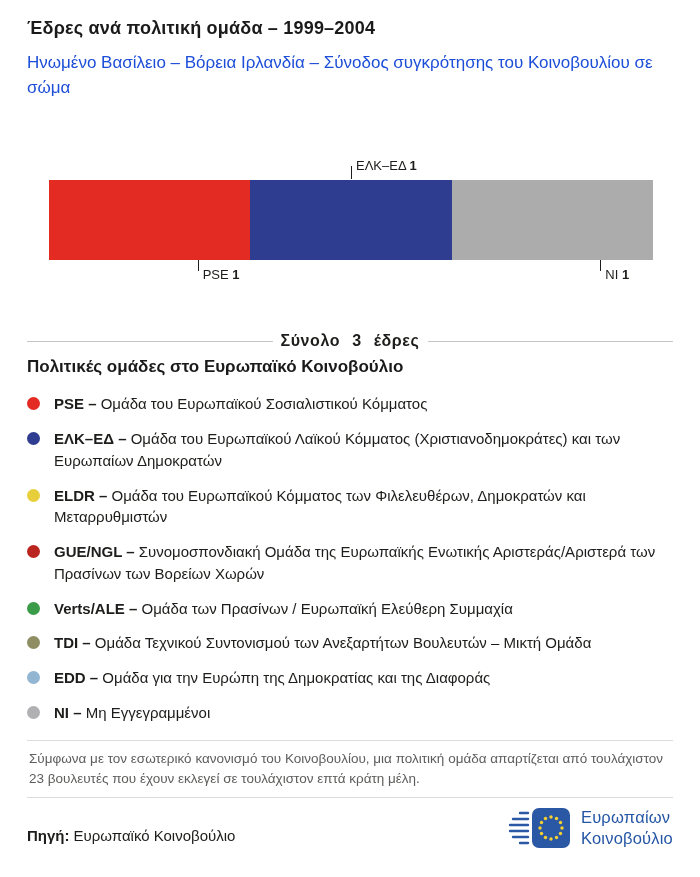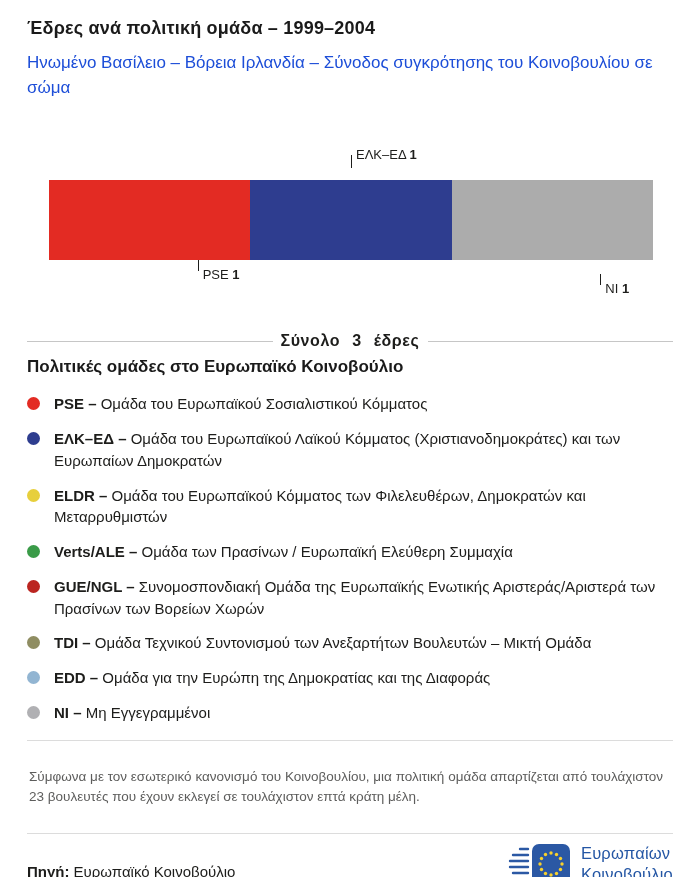--- a/index.html
+++ b/index.html
@@ -11,39 +11,39 @@
   .subtitle { font-size:17px; color:#1d4ed8; margin-top:12px; line-height:1.45; max-width:645px; }
 
   .chart { margin:56px 20px 0 22px; }
   .labels-above { position:relative; height:24px; }
   .labels-below { position:relative; height:28px; }
   .stacked-bar { display:flex; height:80px; width:100%; }
   .segment { height:100%; }
   .bar-label { position:absolute; display:flex; font-size:13px; color:#1d1d1b; white-space:nowrap; }
   .bar-label b { font-weight:bold; }
   .bar-label .tick { width:1px; background:#1d1d1b; flex:0 0 1px; }
-  .bar-label.above { bottom:12px; align-items:flex-end; }
+  .bar-label.above { bottom:1px; align-items:flex-end; }
   .bar-label.above .tick { height:13px; }
   .bar-label.above .lab-text { transform:translateY(-6px); margin-left:4px; }
   .bar-label.below { top:0; align-items:flex-start;padding-left:48px; }
   .bar-label.below .tick { height:11px; }
   .bar-label.below .lab-text { transform:translateY(7px); margin-left:4px; }
 
   .total-row { display:flex; align-items:center; gap:8px; margin-top:44px; }
   .hline { flex:1; height:1px; background:#c6c6c6; }
   .total-text { font-size:16px; font-weight:bold; letter-spacing:.6px; word-spacing:7px; color:#1d1d1b; }
 
   .legend-heading { font-size:17px; font-weight:bold; margin-top:7px; margin-bottom:16px; color:#1a1a1a; }
   .legend-item { display:flex; margin-bottom:13px; font-size:15px; line-height:1.45; color:#1d1d1b; }
   .legend-item:last-child { margin-bottom:16px; }
   .dot { width:13px; height:13px; border-radius:50%; flex:0 0 13px; margin:4px 14px 0 0; }
   .legend-text strong { font-weight:bold; }
 
   .footnote { margin-top:10px; border-top:1px solid #dcdcdc; border-bottom:1px solid #dcdcdc;
-              padding:26px 2px; font-size:13.5px; line-height:1.5; color:#5d5d5c; }
+              padding:8px 2px; font-size:13.5px; line-height:1.5; color:#5d5d5c; }
 
   .footer { margin-top:8px; display:flex; justify-content:space-between; align-items:flex-end; }
   .source { font-size:15px; margin-bottom:6px; }
   .source strong { font-weight:bold; }
   .source span { margin-left:4px; }
   .logo { display:flex; align-items:center; gap:10px; }
   .logo-text span { display:block; font-size:16.5px; line-height:1.3; color:#2456a4; letter-spacing:.2px; }
 </style>
 </head>
 <body>
@@ -63,21 +63,21 @@
     <div class="stacked-bar">
         <div class="segment" style="flex: 1 0 0px; background: rgb(227, 43, 35);"></div>
         <div class="segment" style="flex: 1 0 0px; background: rgb(46, 61, 143);"></div>
         <div class="segment" style="flex: 1 0 0px; background: rgb(172, 172, 172);"></div>
       </div>
     <div class="labels-below">
         <div class="bar-label below" style="left: 16.6667%;">
           <span class="tick"></span>
           <span class="lab-text">PSE <b>1</b></span>
         </div>
-        <div class="bar-label below" style="left: 83.3333%; margin-top: 14px;">
+        <div class="bar-label below" style="left: 83.3333%;">
           <span class="tick"></span>
           <span class="lab-text">NI <b>1</b></span>
         </div>
       </div>
   </section>
 
   <div class="total-row">
     <span class="hline"></span>
     <span class="total-text">Σύνολο 3 έδρες</span>
     <span class="hline"></span>
@@ -91,26 +91,26 @@
       </div>
       <div class="legend-item">
         <span class="dot" style="background: rgb(46, 61, 143);"></span>
         <span class="legend-text"><strong>ΕΛΚ–ΕΔ – </strong>Ομάδα του Ευρωπαϊκού Λαϊκού Κόμματος (Χριστιανοδημοκράτες) και των Ευρωπαίων Δημοκρατών</span>
       </div>
       <div class="legend-item">
         <span class="dot" style="background: rgb(231, 207, 60);"></span>
         <span class="legend-text"><strong>ELDR – </strong>Ομάδα του Ευρωπαϊκού Κόμματος των Φιλελευθέρων, Δημοκρατών και Μεταρρυθμιστών</span>
       </div>
       <div class="legend-item">
+        <span class="dot" style="background: rgb(187, 37, 32);"></span>
+        <span class="legend-text"><strong>GUE/NGL – </strong>Συνομοσπονδιακή Ομάδα της Ευρωπαϊκής Ενωτικής Αριστεράς/Αριστερά των Πρασίνων των Βορείων Χωρών</span>
+      </div>
+      <div class="legend-item">
         <span class="dot" style="background: rgb(58, 155, 72);"></span>
         <span class="legend-text"><strong>Verts/ALE – </strong>Ομάδα των Πρασίνων / Ευρωπαϊκή Ελεύθερη Συμμαχία</span>
-      </div>
-      <div class="legend-item">
-        <span class="dot" style="background: rgb(187, 37, 32);"></span>
-        <span class="legend-text"><strong>GUE/NGL – </strong>Συνομοσπονδιακή Ομάδα της Ευρωπαϊκής Ενωτικής Αριστεράς/Αριστερά των Πρασίνων των Βορείων Χωρών</span>
       </div>
       <div class="legend-item">
         <span class="dot" style="background: rgb(143, 141, 98);"></span>
         <span class="legend-text"><strong>TDI – </strong>Ομάδα Τεχνικού Συντονισμού των Ανεξαρτήτων Βουλευτών – Μικτή Ομάδα</span>
       </div>
       <div class="legend-item">
         <span class="dot" style="background: rgb(146, 181, 210);"></span>
         <span class="legend-text"><strong>EDD – </strong>Ομάδα για την Ευρώπη της Δημοκρατίας και της Διαφοράς</span>
       </div>
       <div class="legend-item">

